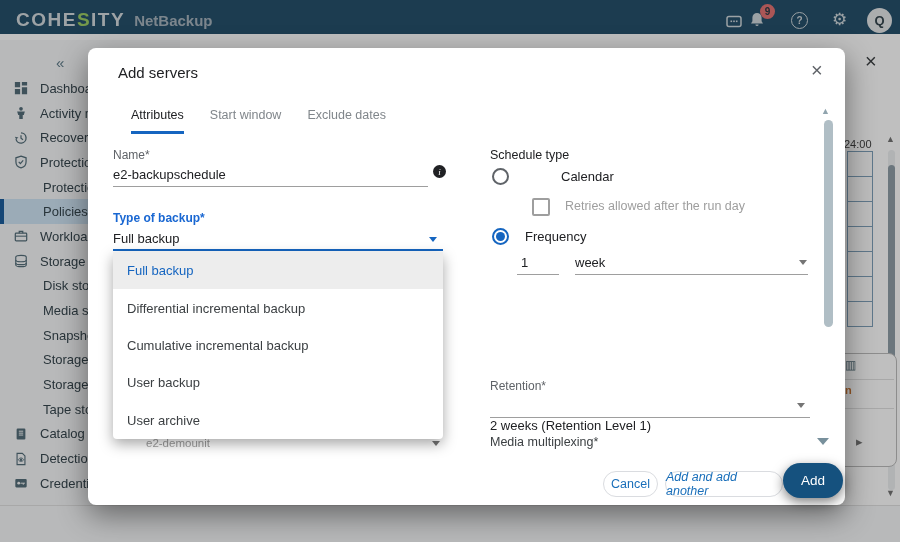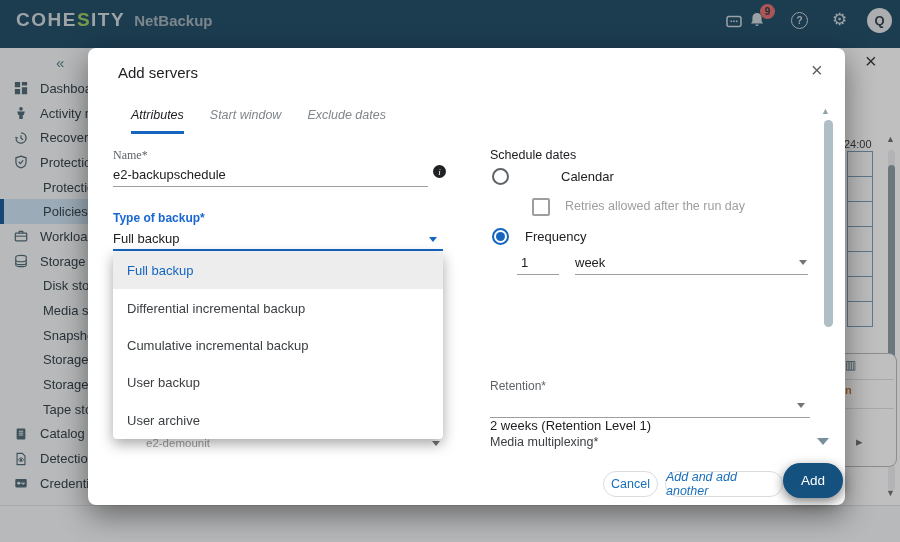--- a/index.html
+++ b/index.html
@@ -1,21 +1,21 @@
 <!DOCTYPE html>
 <html><head>
 <meta charset="utf-8">
 <style>
   html,body{margin:0;padding:0;}
   body{width:900px;height:542px;overflow:hidden;font-family:"Liberation Sans",sans-serif;background:#fff;}
   .abs{position:absolute;}
   #stage{position:relative;width:900px;height:542px;}
 
   
-  #hdr{left:0;top:0;width:900px;height:48px;background:#26506b;z-index:1;}
+  #hdr{left:0;top:0;width:900px;height:34px;background:#26506b;z-index:1;}
   .brand{left:16px;top:0;height:40px;display:flex;align-items:center;}
   .brand .logo{font-size:19px;font-weight:bold;letter-spacing:1.5px;color:#d3dade;}
   .brand .logo .accent{color:#9ccc65;}
   .brand .prod{margin-left:9px;font-size:15px;font-weight:bold;color:#a6b3bd;}
   .hicon{color:#cfd8dc;}
   #lic-icon{left:726px;top:14px;}
   #bell-icon{left:749px;top:11px;}
   #bell-badge{left:760px;top:4px;width:15px;height:15px;border-radius:50%;background:#e57373;color:#2a3b46;font-size:10px;font-weight:bold;display:flex;align-items:center;justify-content:center;}
   #help-icon{left:791px;top:12px;width:15px;height:15px;border-radius:50%;border:1.5px solid #cfd8dc;color:#cfd8dc;font-size:10px;font-weight:bold;display:flex;align-items:center;justify-content:center;}
   #gear-icon{left:832px;top:9px;font-size:17px;line-height:22px;}
@@ -49,29 +49,29 @@
 
   
   #footer{left:0;top:505px;width:900px;height:37px;background:#f6f7f8;border-top:1px solid #e0e0e0;box-sizing:border-box;}
 
   
   #overlay{left:0;top:0;width:900px;height:542px;background:rgba(0,0,0,.25);z-index:10;}
   #modal{left:88px;top:48px;width:757px;height:457px;background:#fff;border-radius:8px;z-index:20;box-shadow:0 10px 30px rgba(0,0,0,.45);}
   #m-title{left:30px;top:16px;font-size:15px;font-weight:500;color:#202124;}
   #m-close{left:723px;top:11px;font-size:20px;color:#5f6368;}
   #tabs{left:43px;top:60px;display:flex;gap:26px;}
-  .tab{font-size:12.5px;color:#80868b;padding-bottom:9px;font-style:italic;}
+  .tab{font-size:12.5px;color:#80868b;padding-bottom:9px;}
   .tab.active{color:#202124;font-weight:500;border-bottom:3px solid #1565c0;}
   .flabel{font-size:12px;color:#5f6368;}
   .fvalue{font-size:13px;color:#202124;}
   .uline{height:1px;background:#9e9e9e;}
   .caret{width:0;height:0;border-left:4.5px solid transparent;border-right:4.5px solid transparent;border-top:5px solid #757575;}
   .caret.blue{border-top-color:#1565c0;}
   .caret.big{border-left-width:6px;border-right-width:6px;border-top-width:7px;border-top-color:#78909c;}
-  #name-label{left:25px;top:100px;font-family:Liberation Serif, serif;}
+  #name-label{left:25px;top:100px;}
   #name-value{left:25px;top:119px;}
   #name-uline{left:25px;top:138px;width:315px;}
   #info-icon{left:345px;top:117px;width:13px;height:13px;border-radius:50%;background:#202124;color:#fff;font-size:9px;font-style:italic;font-family:"Liberation Serif",serif;display:flex;align-items:center;justify-content:center;}
   #type-label{left:25px;top:163px;font-size:12px;font-weight:bold;color:#1967d2;}
   #type-value{left:25px;top:183px;}
   #type-uline{left:25px;top:201px;width:330px;height:2px;background:#1565c0;}
   #type-caret{left:341px;top:189px;}
   #su-value{left:58px;top:389px;font-size:11.5px;color:#9e9e9e;}
   #su-caret{left:344px;top:393px;}
   #st-label{left:402px;top:100px;font-size:12.5px;color:#202124;}
@@ -282,21 +282,21 @@
     <span id="info-icon" class="abs">i</span>
 
     <span id="type-label" class="abs">Type of backup*</span>
     <span id="type-value" class="abs fvalue">Full backup</span>
     <div id="type-uline" class="abs"></div>
     <div id="type-caret" class="abs caret blue"></div>
 
     <span id="su-value" class="abs">e2-demounit</span>
     <div id="su-caret" class="abs caret"></div>
 
-    <span id="st-label" class="abs">Schedule dates</span>
+    <span id="st-label" class="abs">Schedule type</span>
     <div id="radio-cal" class="abs radio"></div>
     <span id="cal-label" class="abs">Calendar</span>
     <div id="retries-box" class="abs"></div>
     <span id="retries-label" class="abs">Retries allowed after the run day</span>
     <div id="radio-freq" class="abs radio on"></div>
     <span id="freq-label" class="abs">Frequency</span>
     <span id="freq-value" class="abs fvalue">1</span>
     <div id="freq-uline" class="abs uline"></div>
     <span id="unit-value" class="abs fvalue">week</span>
     <div id="unit-uline" class="abs uline"></div>

